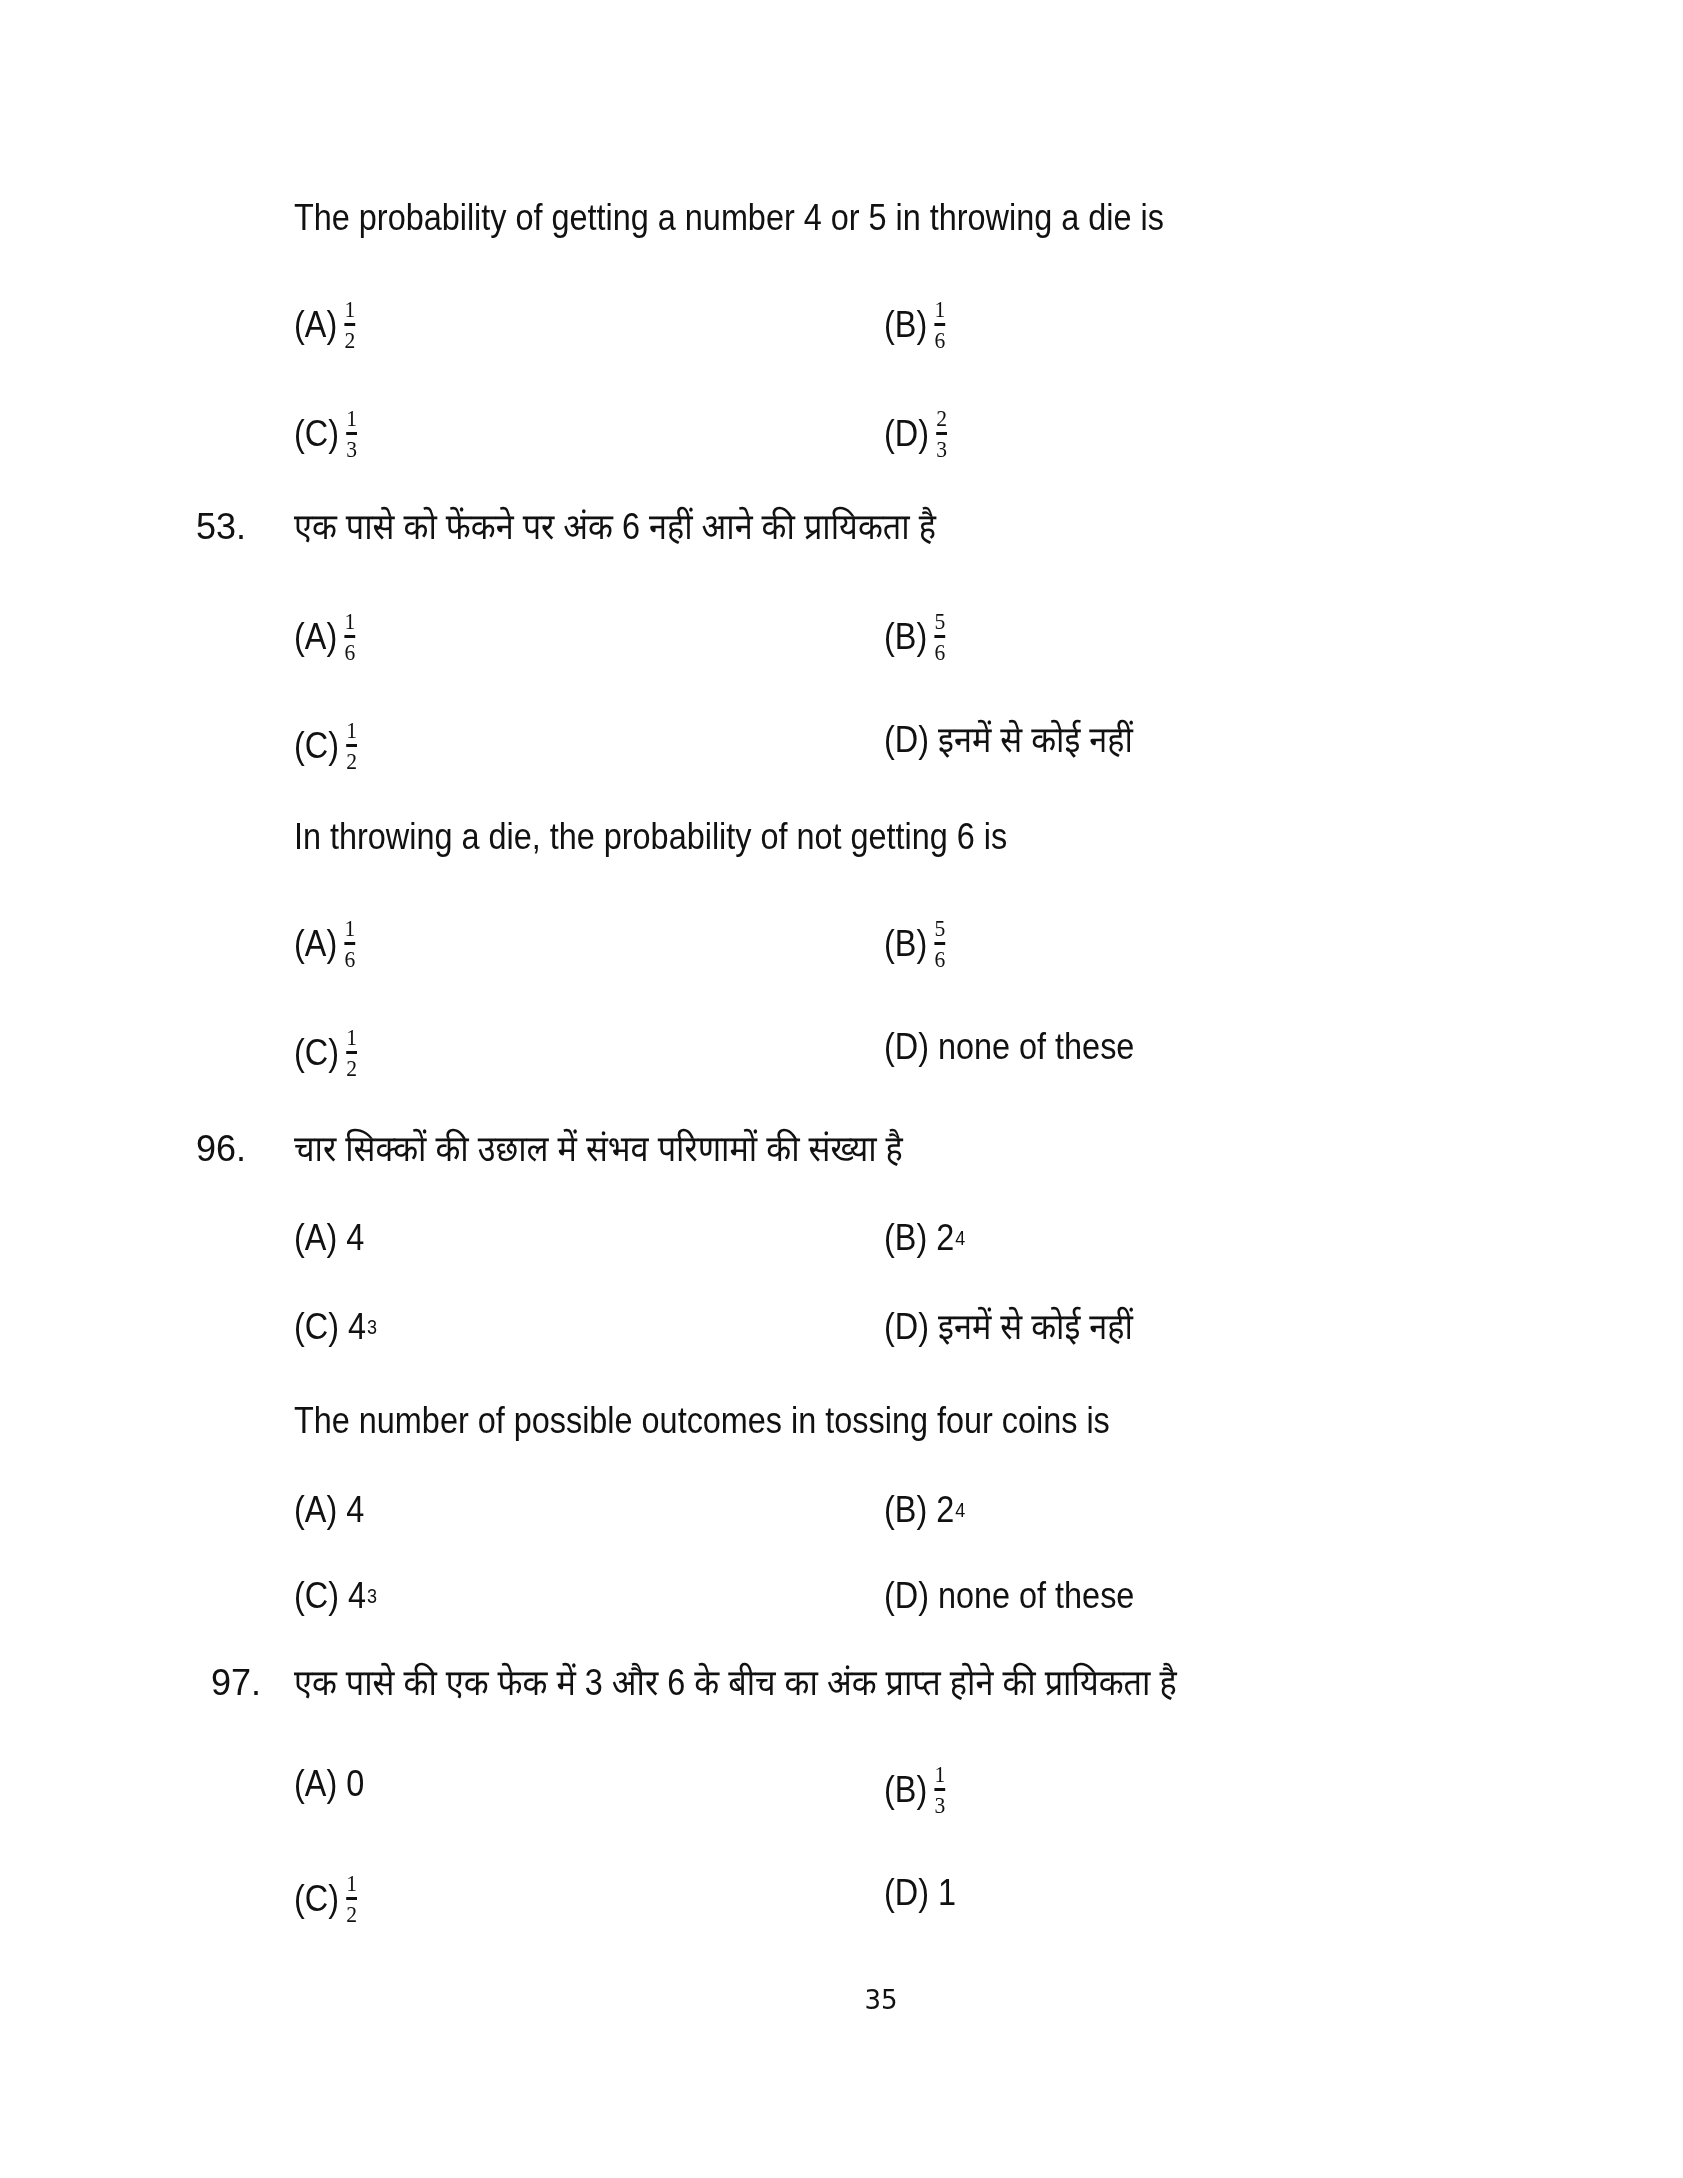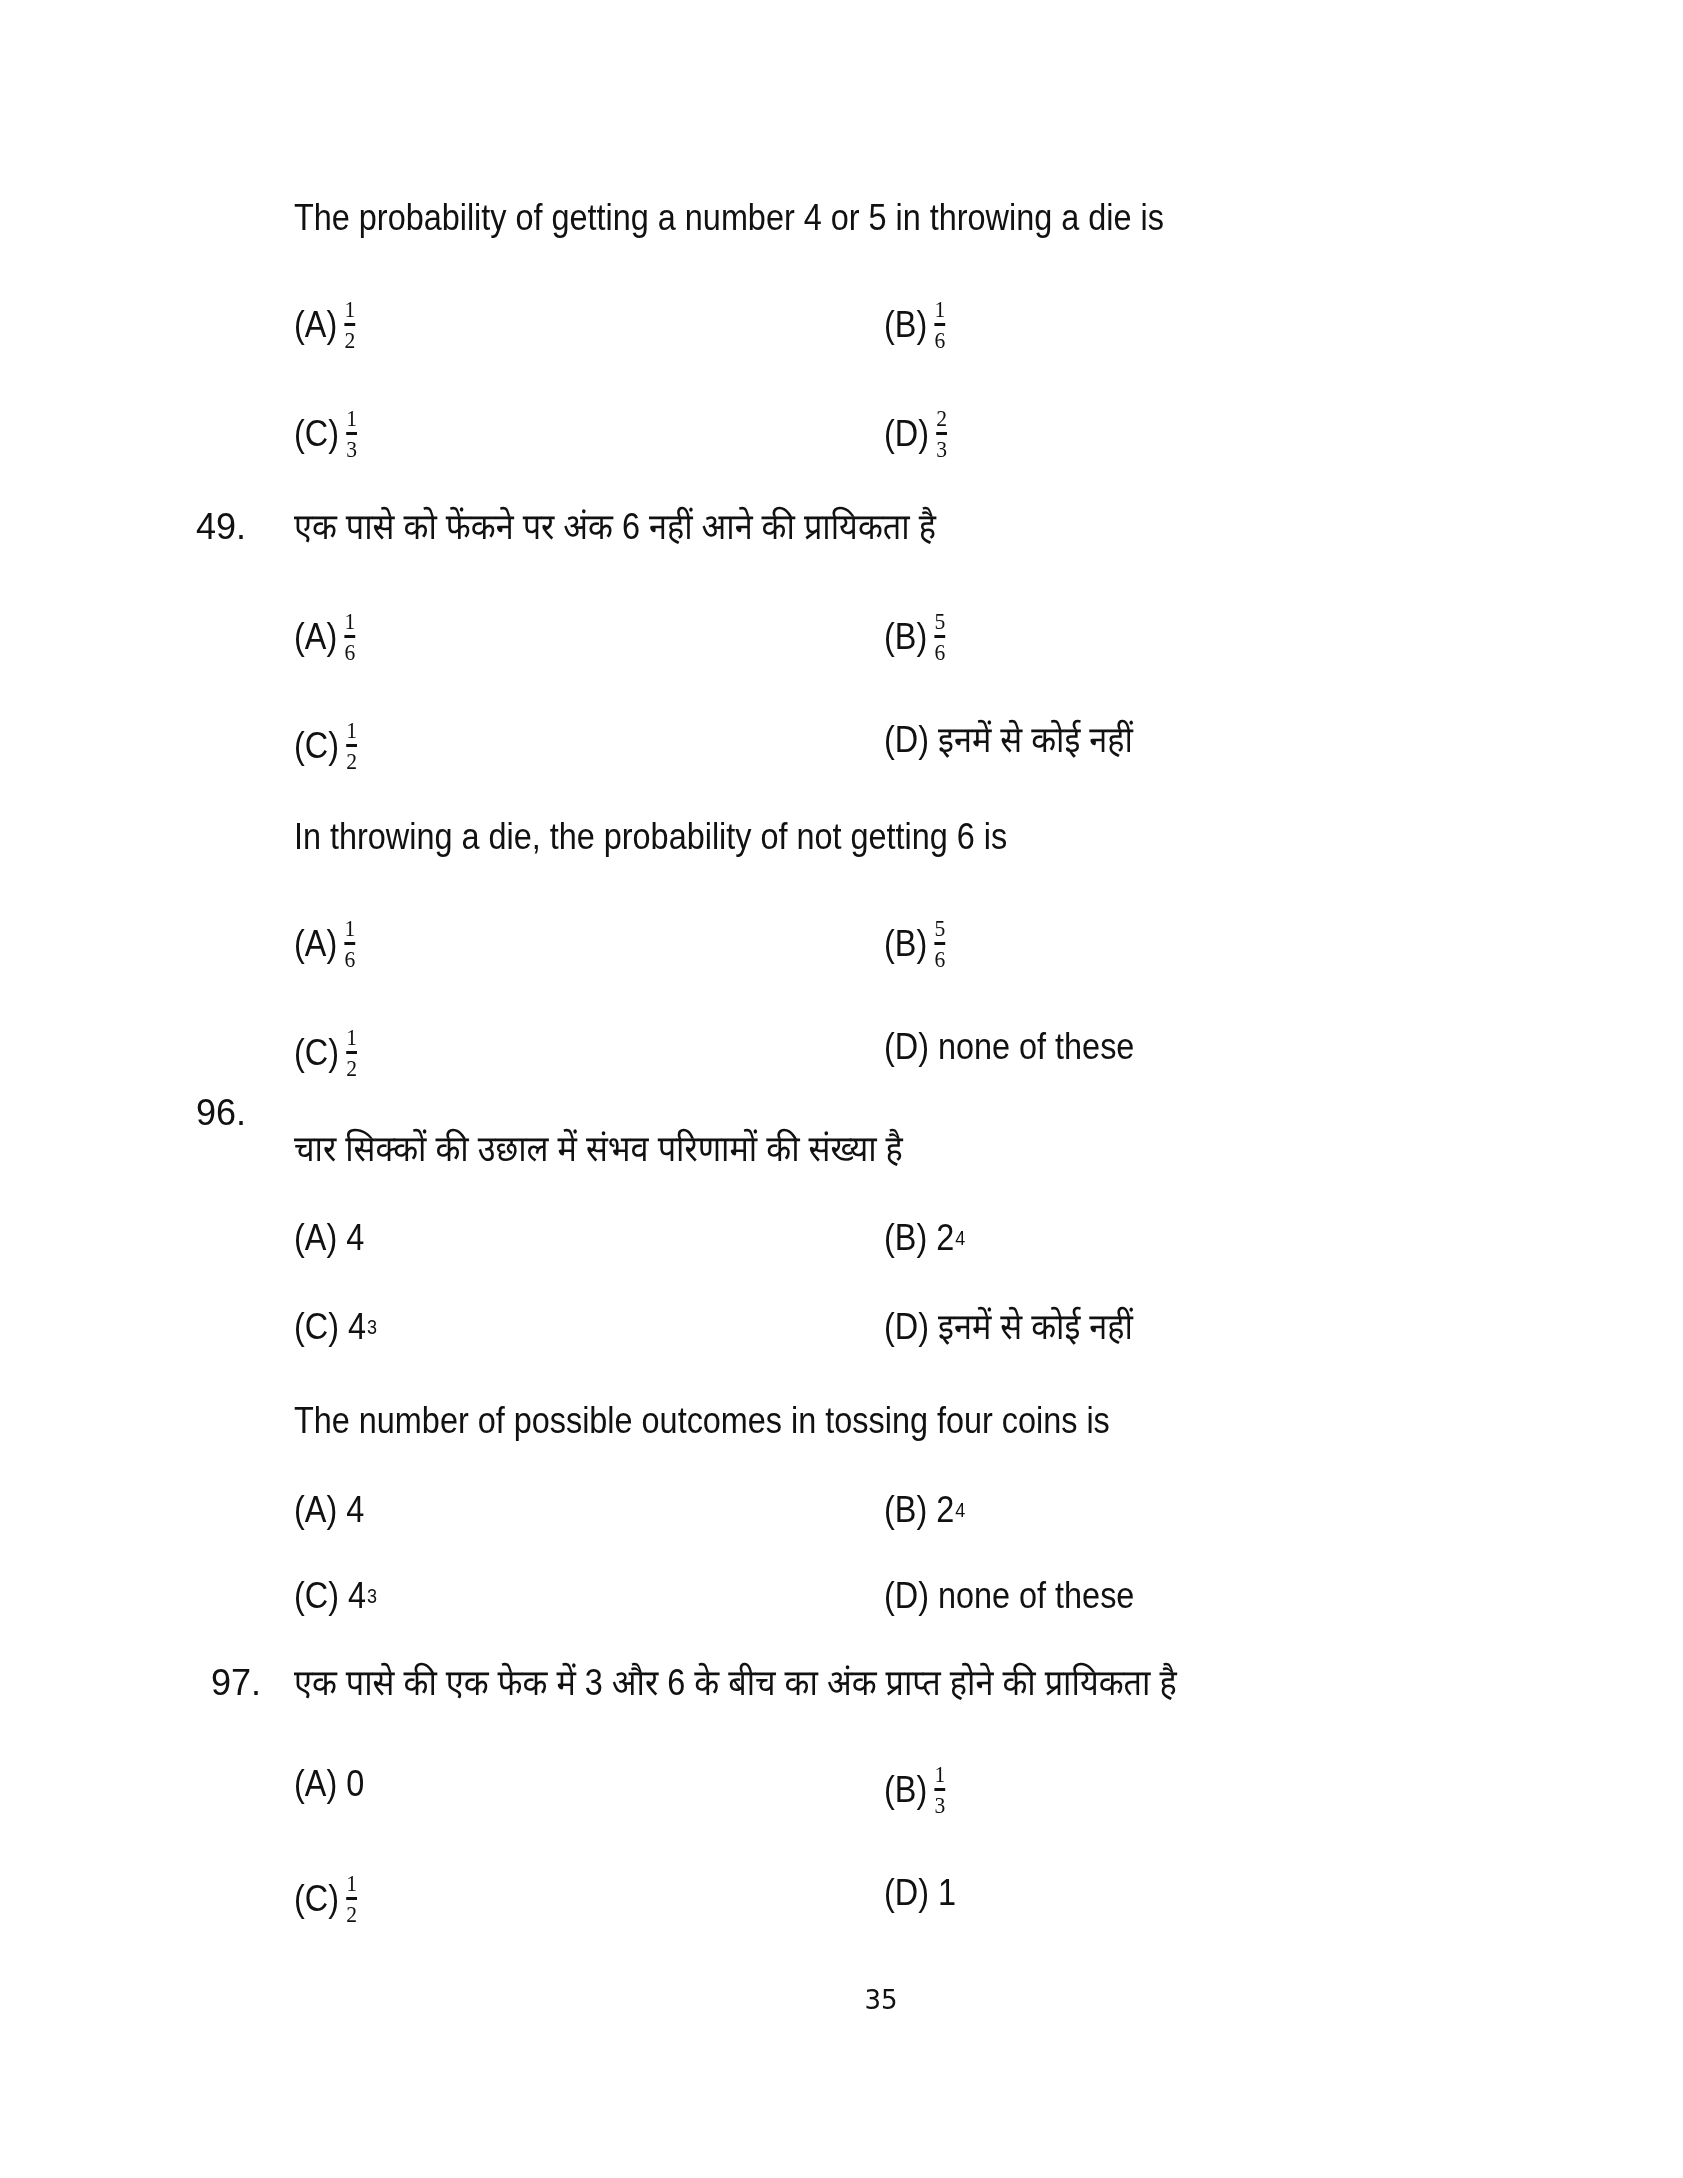--- a/index.html
+++ b/index.html
@@ -45,21 +45,21 @@
   </div>
 <div class="opt" style="left:884px;top:406px;">
     <span>(D)</span>
     <span class="frac">
       <span>2</span>
       <span class="bar"></span>
       <span>3</span>
     </span>
   </div>
 
-<div class="qnum" style="left:196px;top:505px;">49.</div>
+<div class="qnum" style="left:196px;top:505px;">53.</div>
 <div class="line" style="left:294px;top:505px;">एक पासे को फेंकने पर अंक 6 नहीं आने की प्रायिकता है</div>
 <div class="opt" style="left:294px;top:609px;">
     <span>(A)</span>
     <span class="frac">
       <span>1</span>
       <span class="bar"></span>
       <span>6</span>
     </span>
   </div>
 <div class="opt" style="left:884px;top:609px;">
@@ -100,21 +100,21 @@
 <div class="opt" style="left:294px;top:1025px;">
     <span>(C)</span>
     <span class="frac">
       <span>1</span>
       <span class="bar"></span>
       <span>2</span>
     </span>
   </div>
 <div class="opt" style="left:884px;top:1025px;"><span>(D)</span>&nbsp;<span>none of these</span></div>
 
-<div class="qnum" style="left:196px;top:1091px;">96.</div>
+<div class="qnum" style="left:196px;top:1127px;">96.</div>
 <div class="line" style="left:294px;top:1127px;">चार सिक्कों की उछाल में संभव परिणामों की संख्या है</div>
 <div class="opt" style="left:294px;top:1216px;"><span>(A)</span>&nbsp;<span>4</span></div>
 <div class="opt" style="left:884px;top:1216px;"><span>(B)</span>&nbsp;<span>2</span><sup>4</sup></div>
 <div class="opt" style="left:294px;top:1305px;"><span>(C)</span>&nbsp;<span>4</span><sup>3</sup></div>
 <div class="opt" style="left:884px;top:1305px;"><span>(D)</span>&nbsp;<span>इनमें से कोई नहीं</span></div>
 
 <div class="line" style="left:294px;top:1399px;">The  number of possible outcomes in tossing four coins is</div>
 <div class="opt" style="left:294px;top:1488px;"><span>(A)</span>&nbsp;<span>4</span></div>
 <div class="opt" style="left:884px;top:1488px;"><span>(B)</span>&nbsp;<span>2</span><sup>4</sup></div>
 <div class="opt" style="left:294px;top:1574px;"><span>(C)</span>&nbsp;<span>4</span><sup>3</sup></div>

